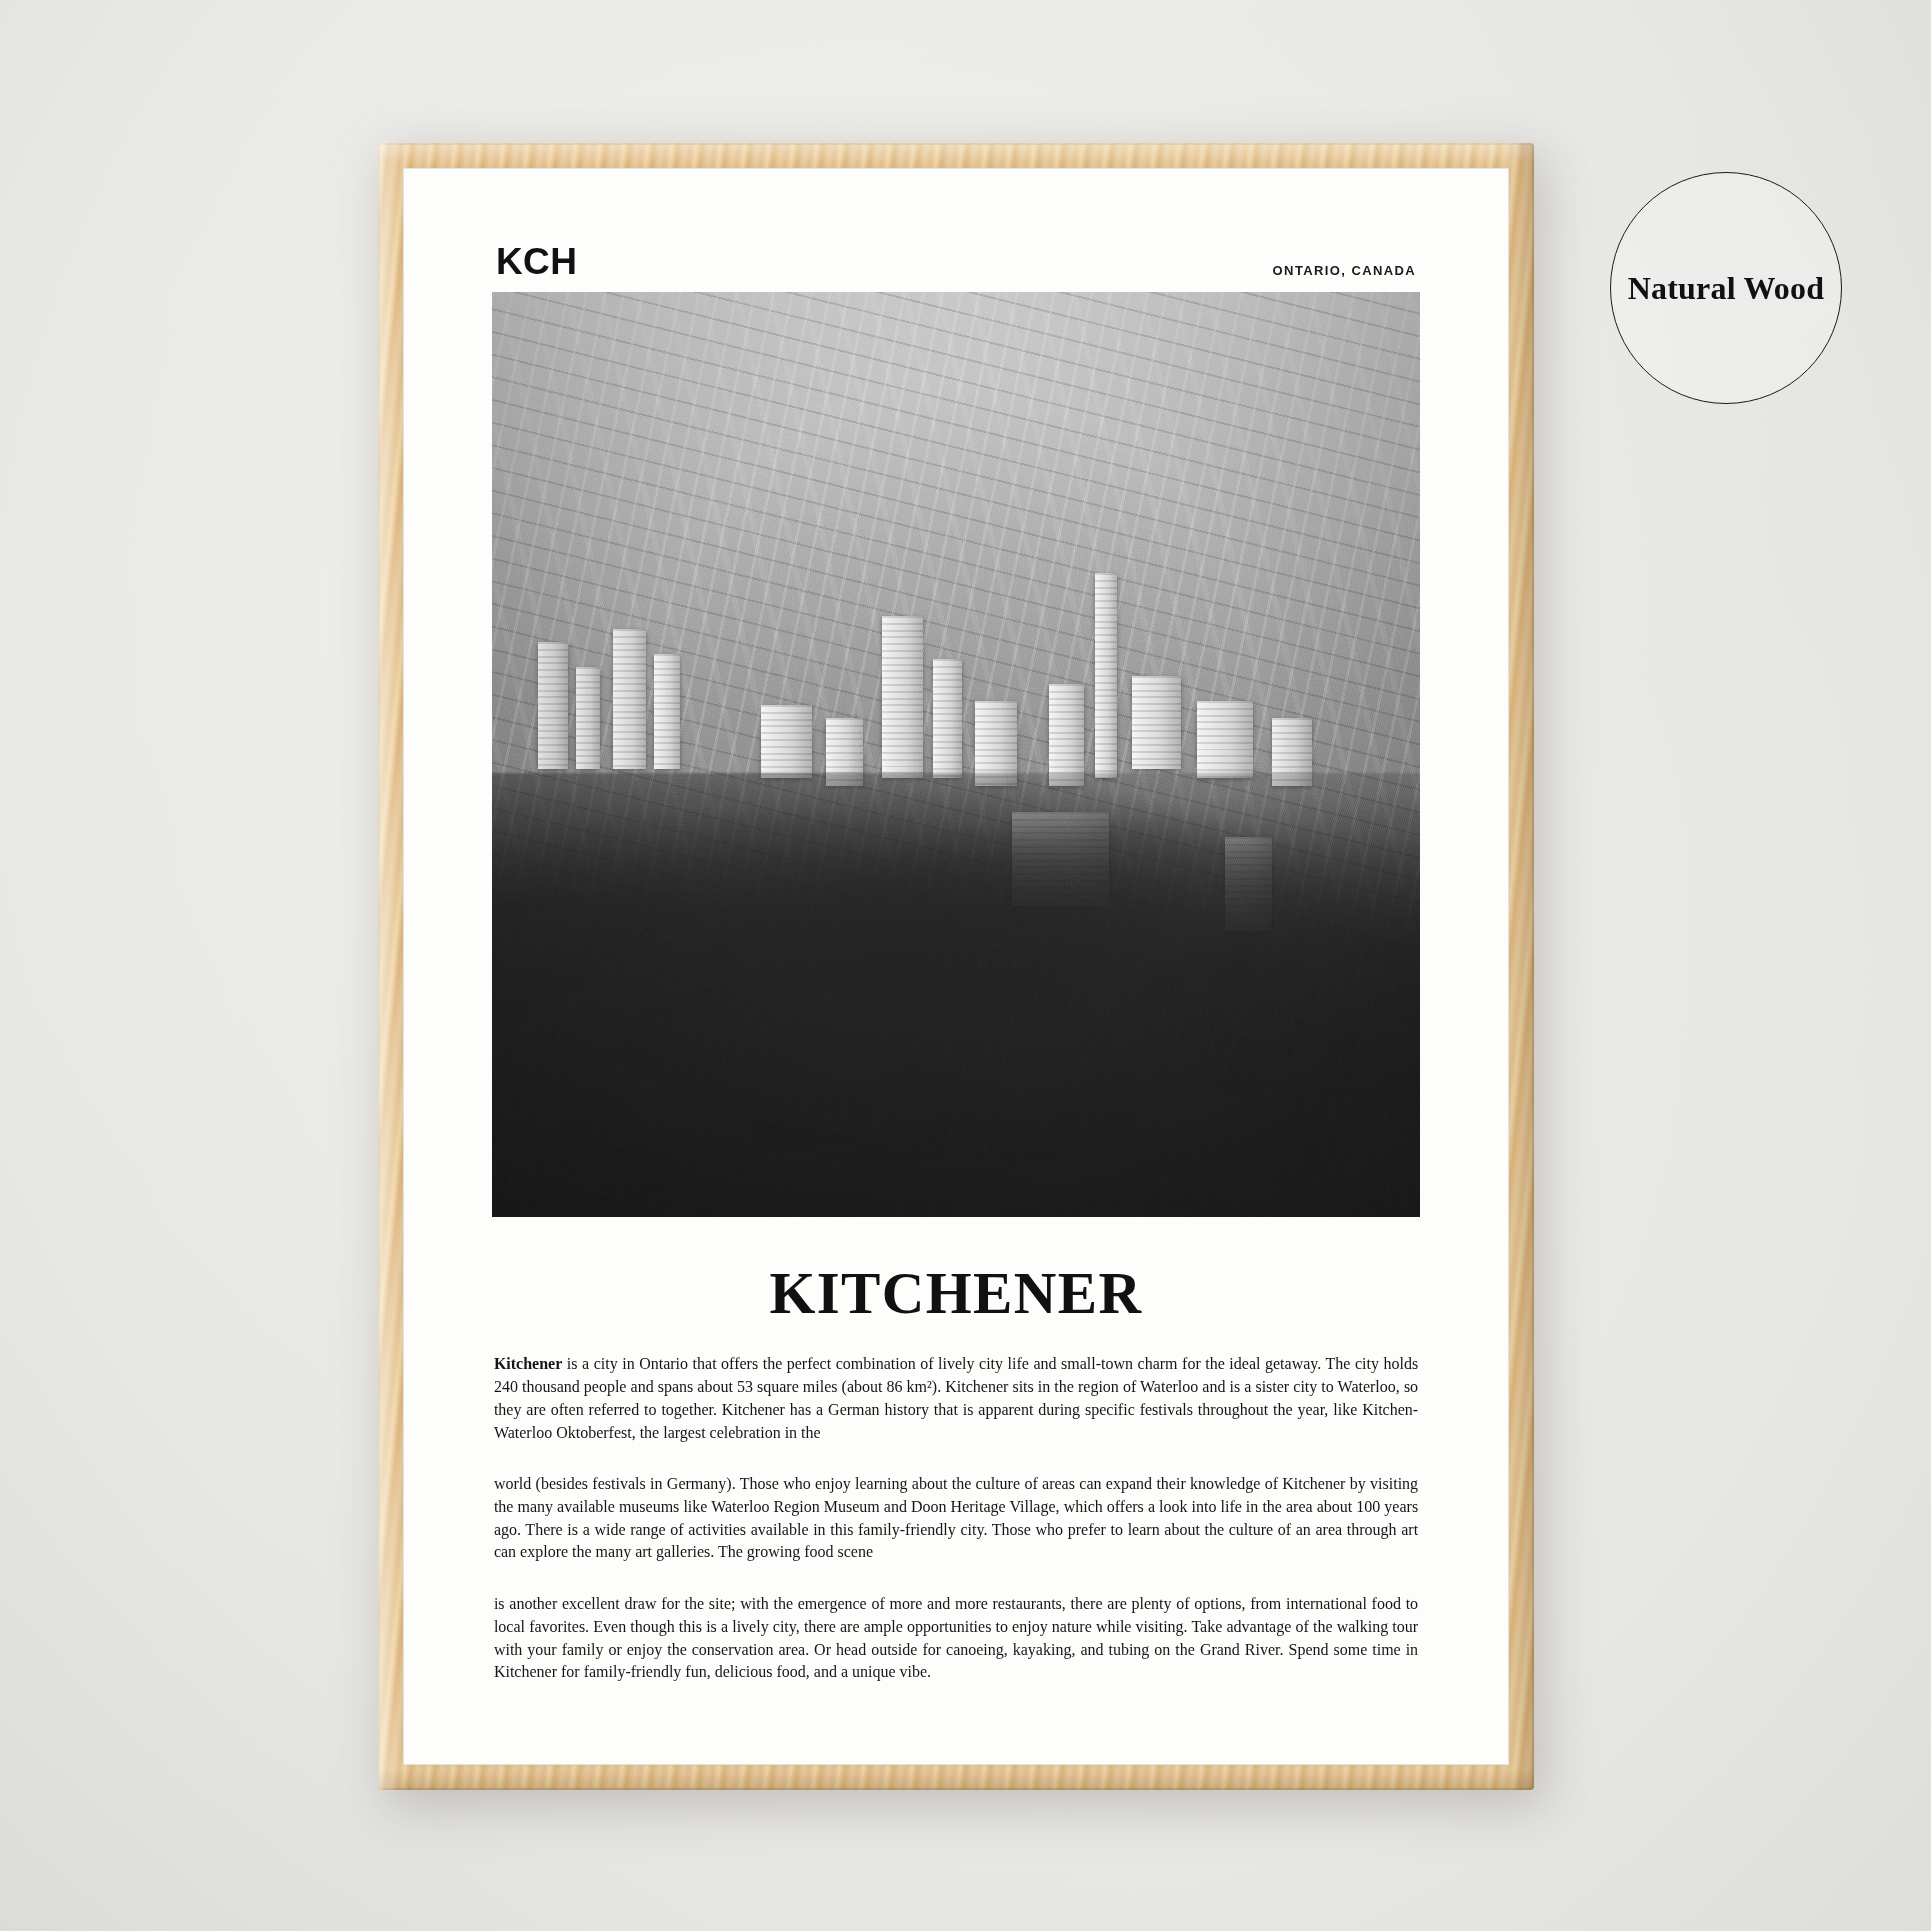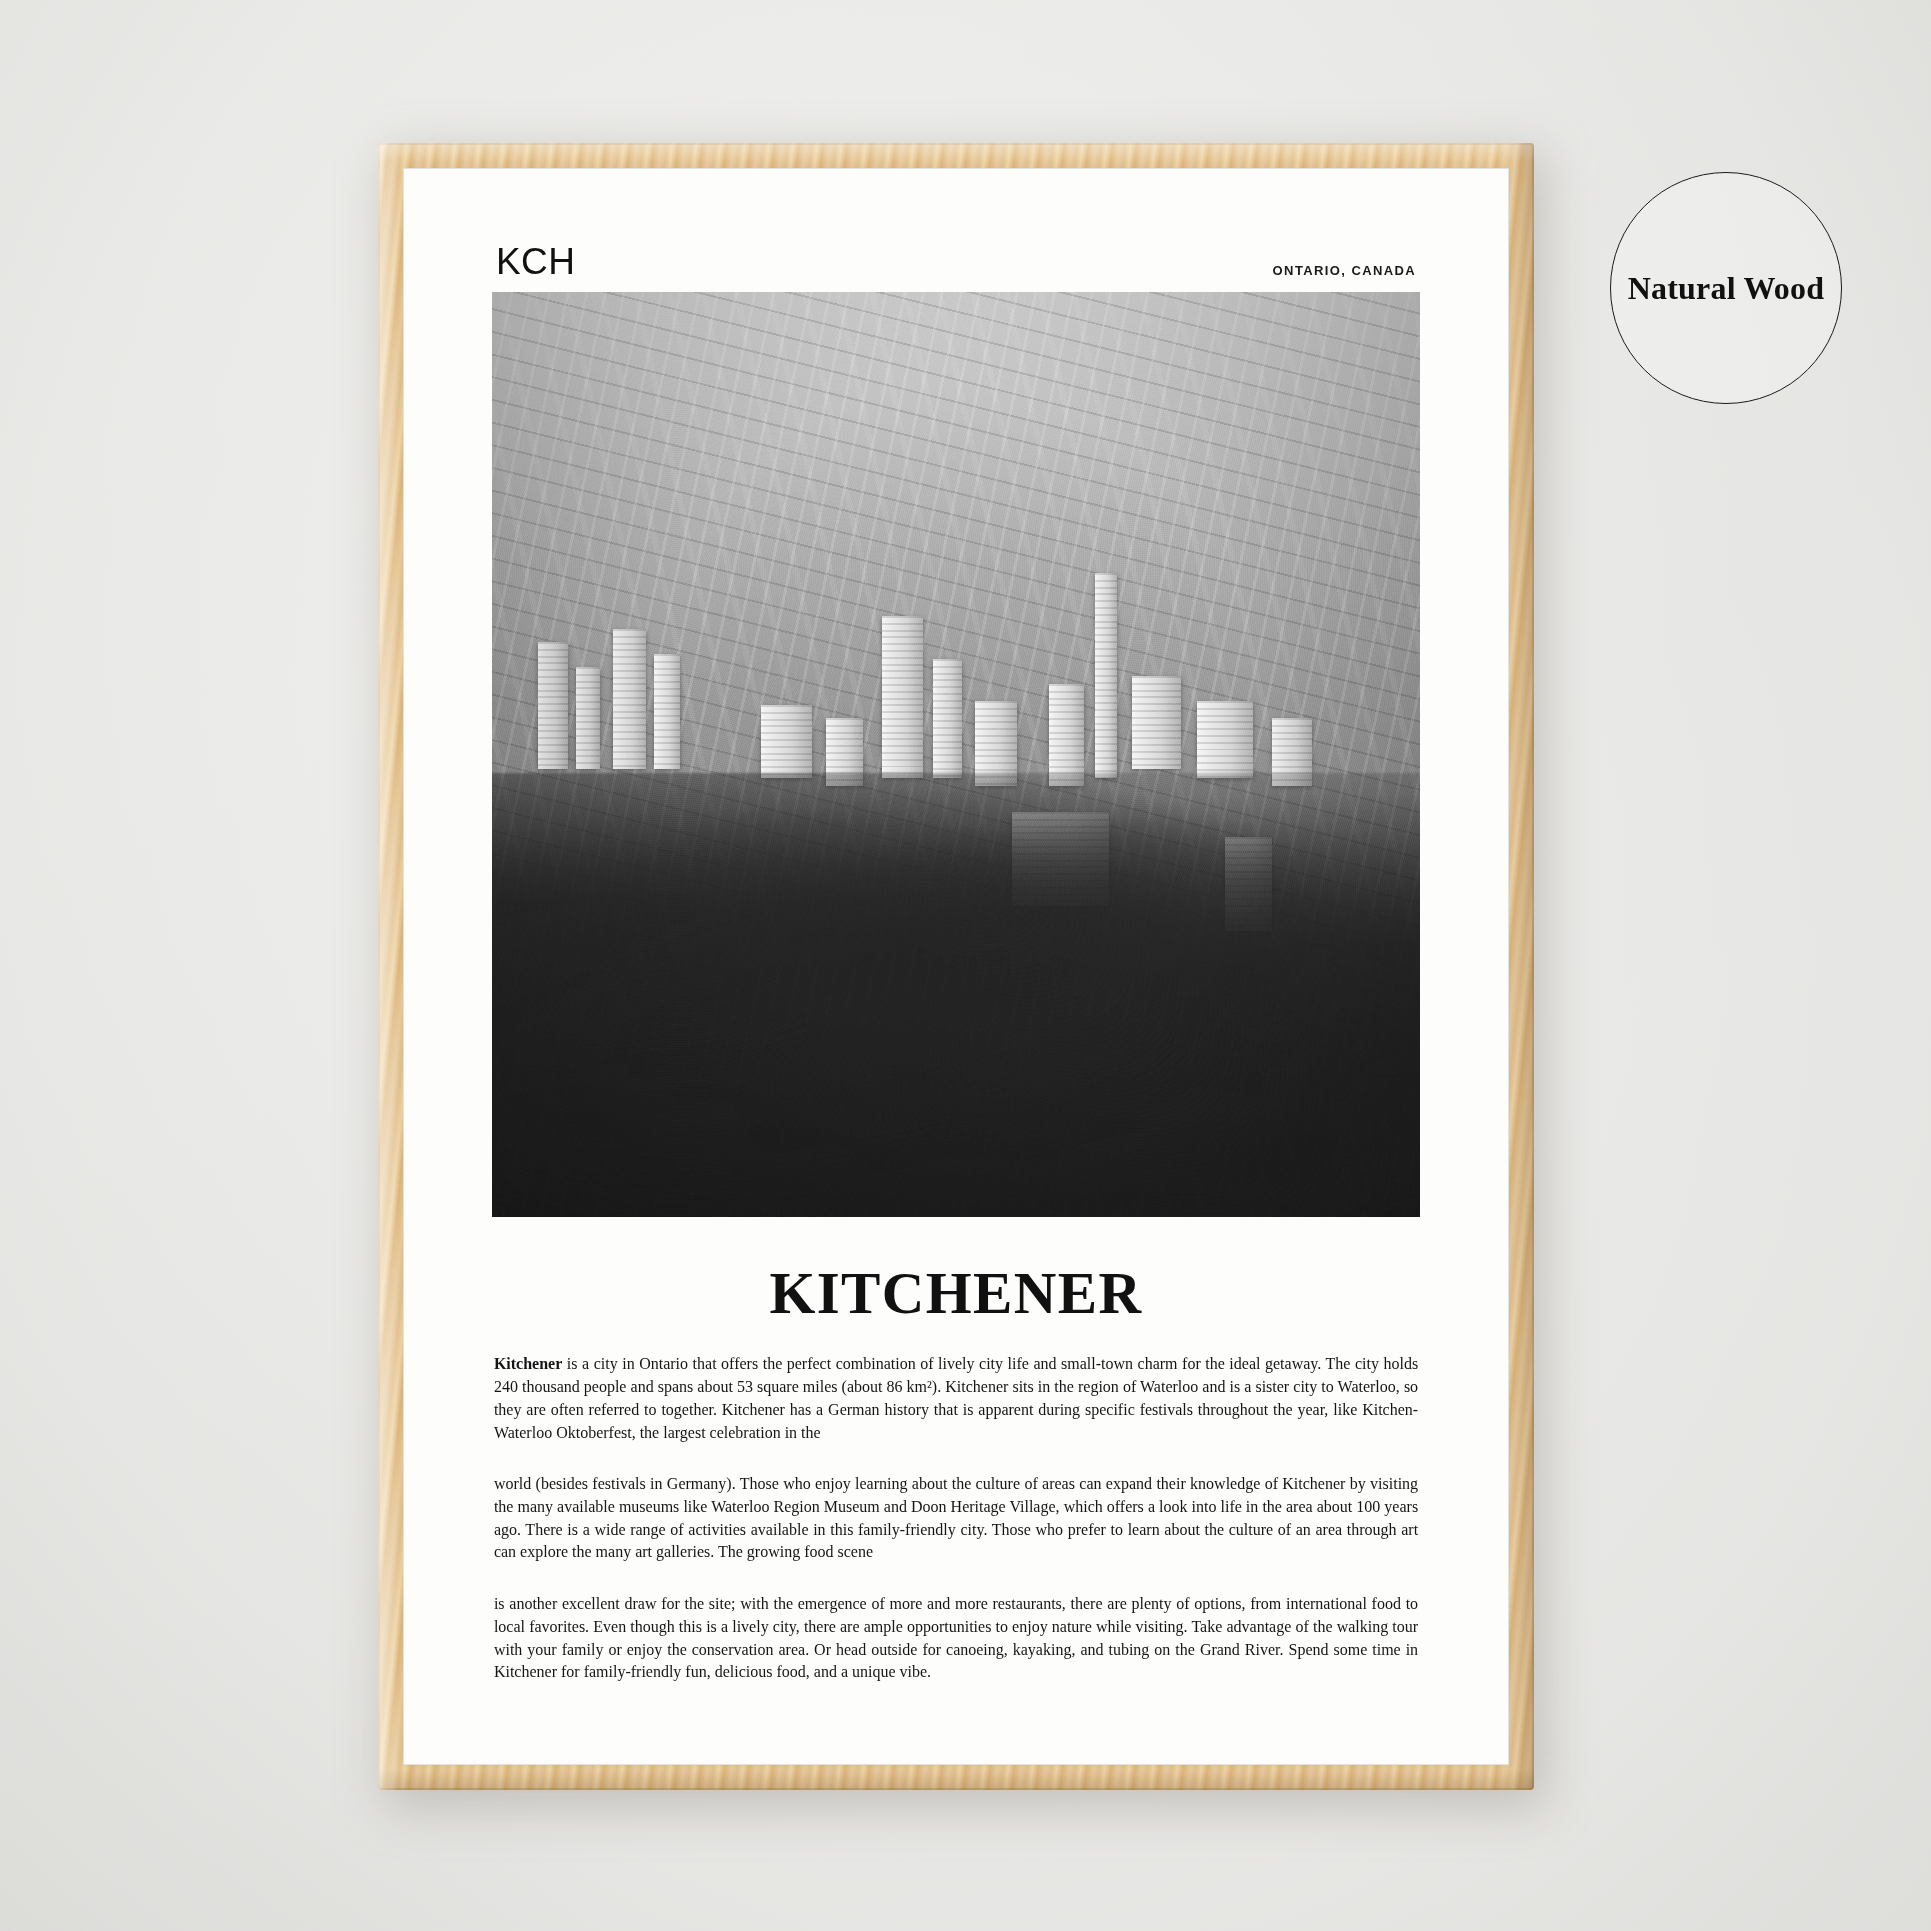--- a/index.html
+++ b/index.html
@@ -100,21 +100,21 @@
 
   
   .poster-head {
     display: flex;
     align-items: flex-end;
     justify-content: space-between;
     padding: 0 3.9px 11.6px 3.9px;
   }
   .poster-code {
     font-family: "Liberation Sans", sans-serif;
-    font-weight: 400;
+    font-weight: 700;
     font-size: 37px;
     letter-spacing: 0.5px;
     color: #111;
     line-height: 1;
   }
   .poster-region {
     font-family: "Liberation Sans", sans-serif;
     font-weight: 700;
     font-size: 13px;
     letter-spacing: 1.4px;

